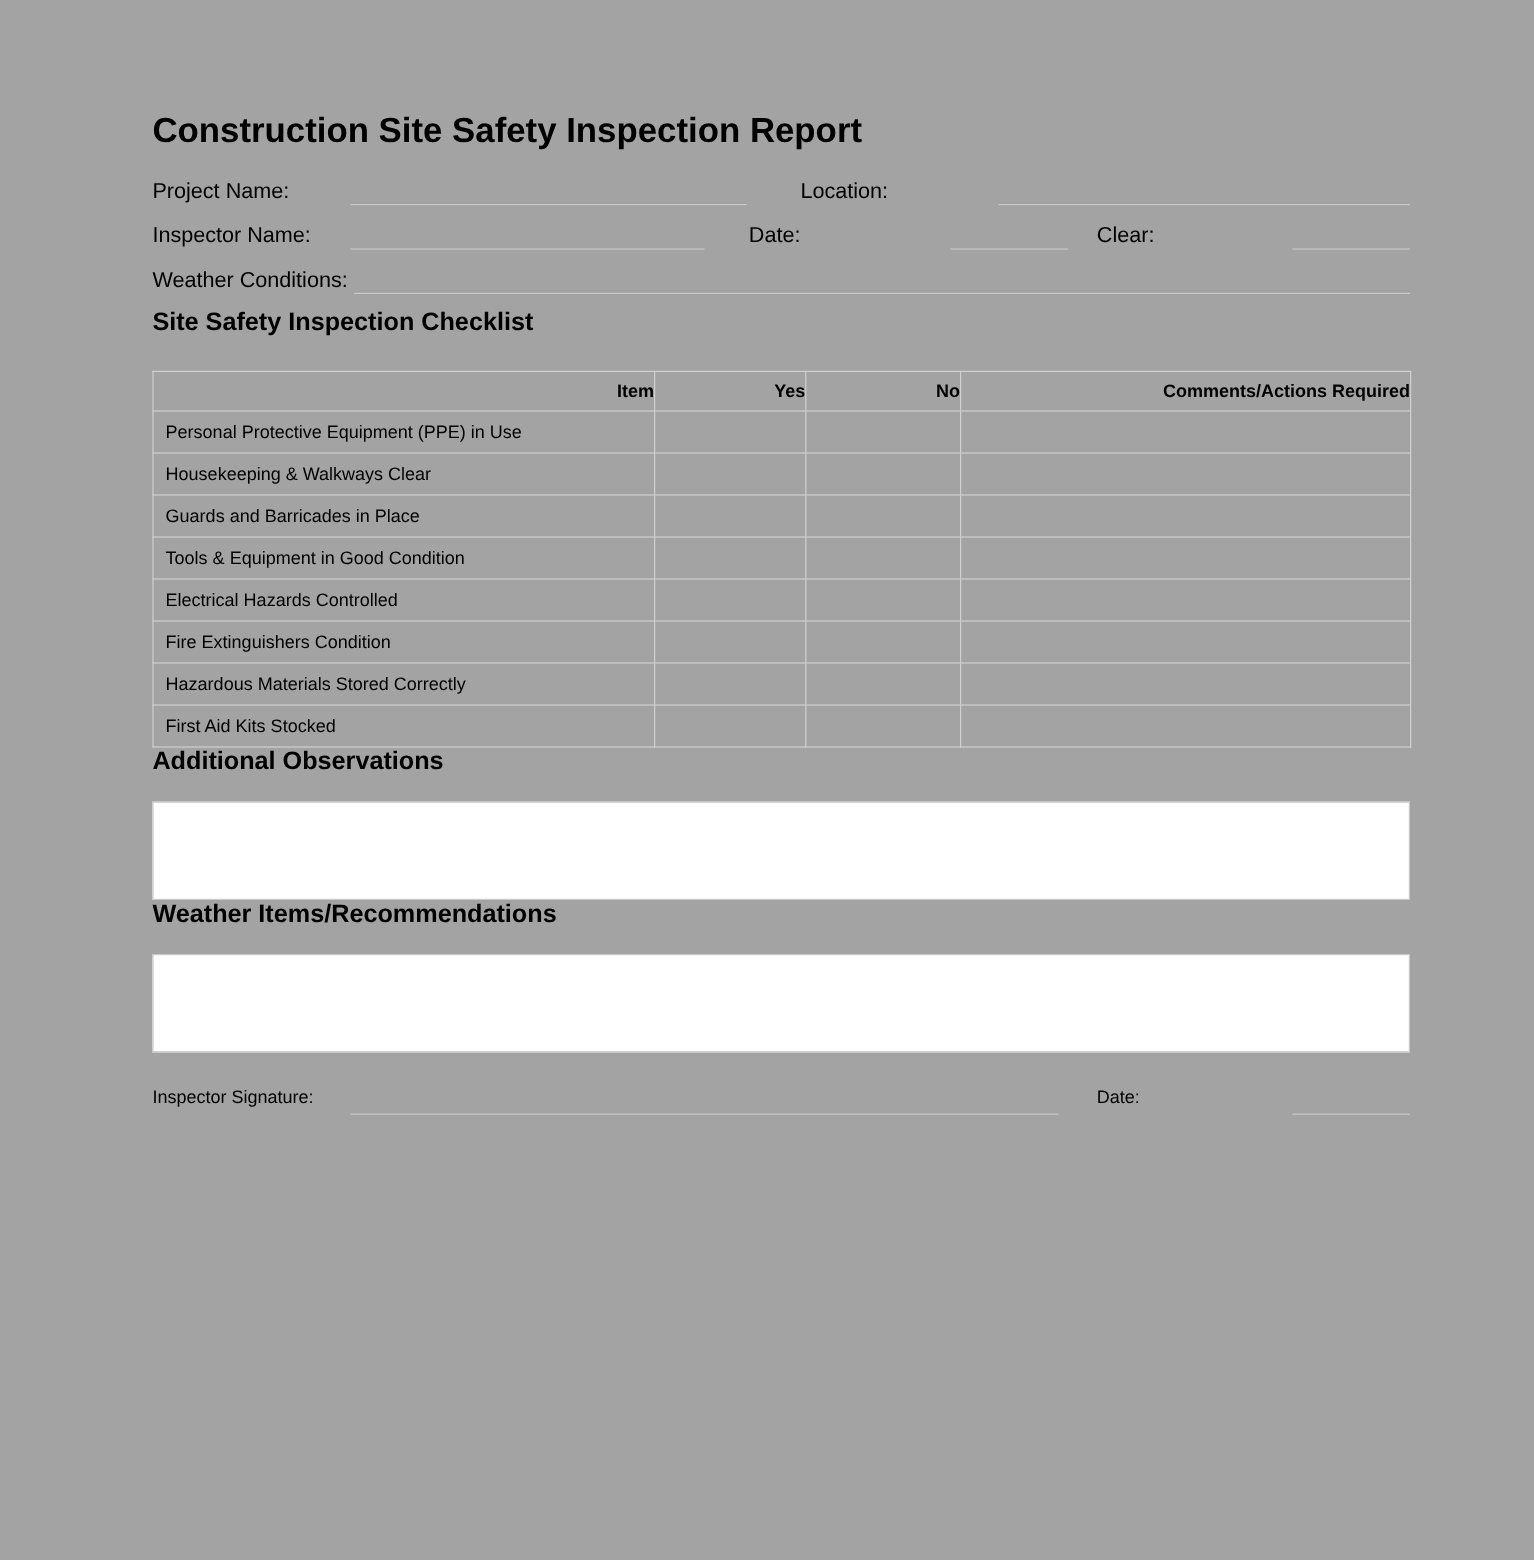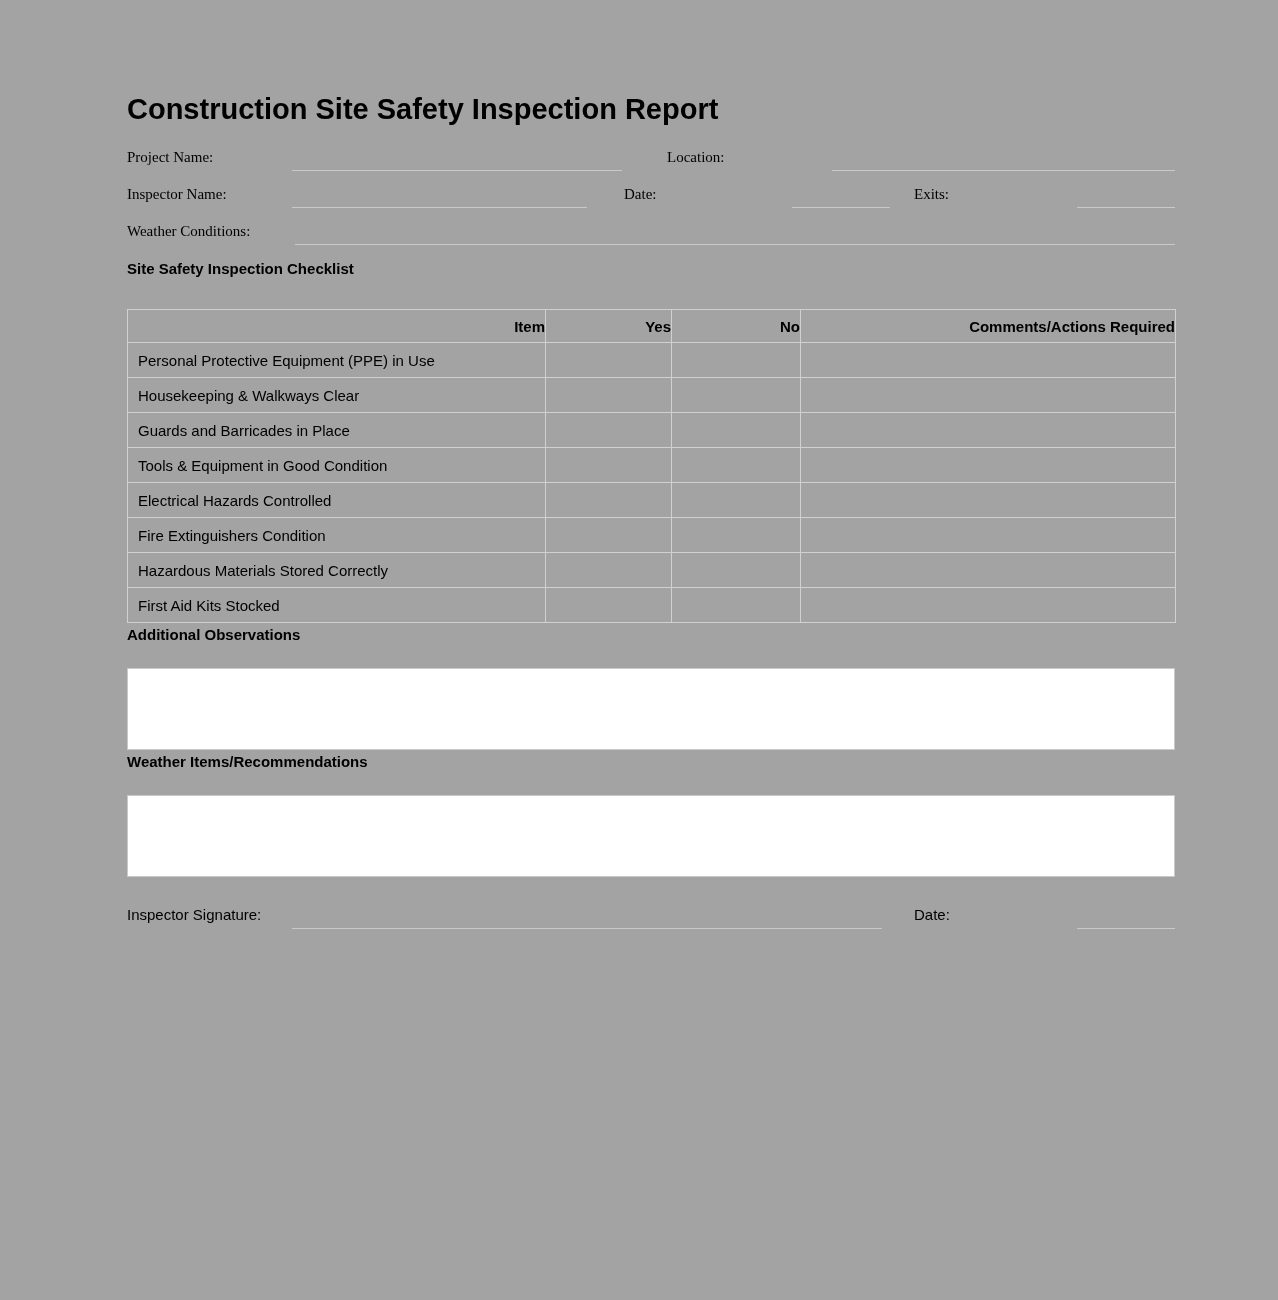--- a/index.html
+++ b/index.html
@@ -25,31 +25,30 @@
   }
   h1.doc-title {
     margin: 0;
     font-size: 29px;
     line-height: 32px;
     font-weight: bold;
     letter-spacing: 0;
   }
   h2.section-heading {
     margin: 0;
-    font-size: 15px;
+    font-size: 21px;
     line-height: 24px;
     font-weight: bold;
   }
   
   .form-block { margin-top: 21px; }
   .form-row {
     position: relative;
     height: 37px;
-    font-size: 15px;
-    font-family: Liberation Serif, serif;
+    font-size: 18px;
   }
   .form-row .flabel {
     position: absolute;
     top: 3px;
     white-space: nowrap;
   }
   .form-row .fline {
     position: absolute;
     top: 24px;
     height: 0;
@@ -137,21 +136,21 @@
         <span class="flabel l-project">Project Name:</span>
         <span class="fline ln-project"></span>
         <span class="flabel l-location">Location:</span>
         <span class="fline ln-location"></span>
       </div>
       <div class="form-row fr2">
         <span class="flabel l-inspector">Inspector Name:</span>
         <span class="fline ln-inspector"></span>
         <span class="flabel l-date">Date:</span>
         <span class="fline ln-date"></span>
-        <span class="flabel l-time">Exits:</span>
+        <span class="flabel l-time">Clear:</span>
         <span class="fline ln-time"></span>
       </div>
       <div class="form-row fr3">
         <span class="flabel l-weather">Weather Conditions:</span>
         <span class="fline ln-weather"></span>
       </div>
     </div>
 
     <h2 class="section-heading checklist-heading">Site Safety Inspection Checklist</h2>
 

